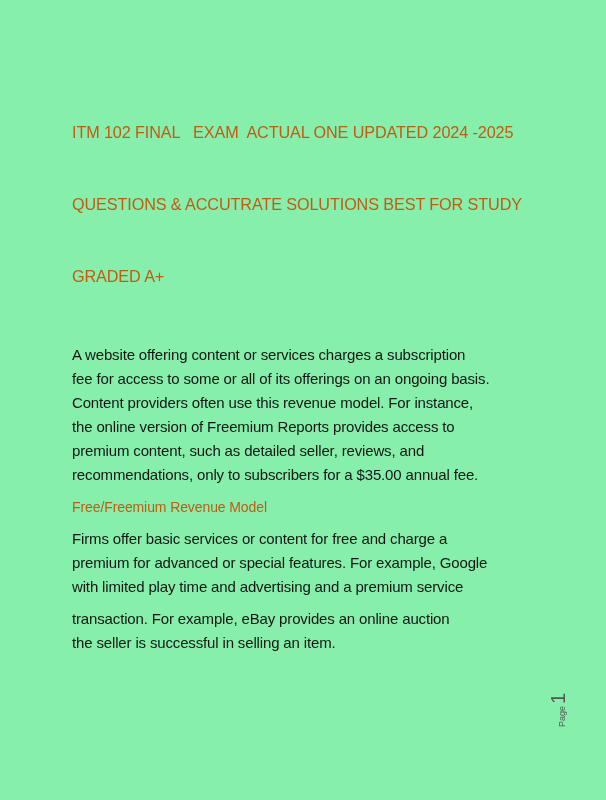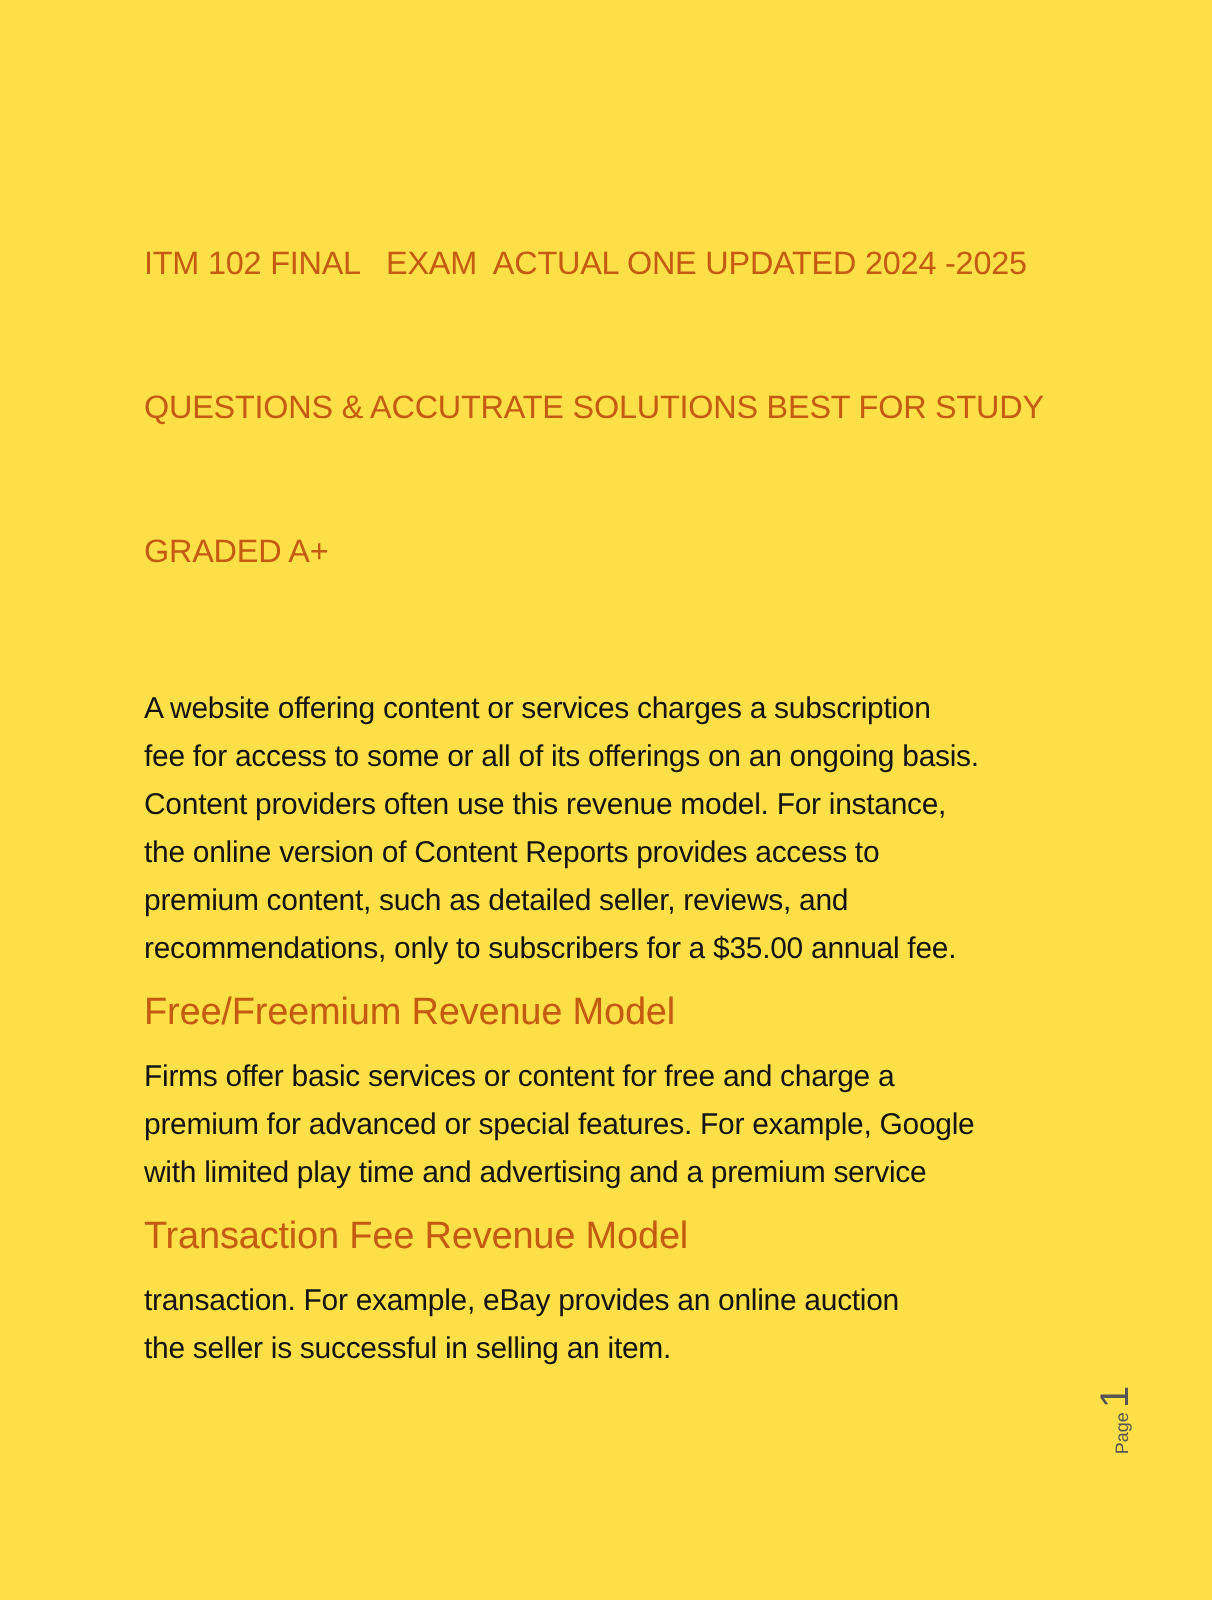--- a/index.html
+++ b/index.html
@@ -12,42 +12,42 @@
       height: 800px;
       position: relative;
       overflow: hidden;
       font-family: "Liberation Sans", "DejaVu Sans", sans-serif;
     }
     .page {
       position: absolute;
       left: 0; top: 0;
       width: 606px;
       height: 800px;
-      background: #fde047;
+      background: #86efac;
     }
     .content {
       position: absolute;
       left: 72px;
       top: 72px;
       width: 470px;
       color: #1a1a1a;
     }
     .title {
       color: #c55a11;
       font-size: 16.2px;
       line-height: 24px;
       margin: 0 0 7px 0;
       font-weight: normal;
       letter-spacing: -0.1px;
       white-space: pre-wrap;
     }
     .title .tline { display: block; white-space: pre; }
     .heading {
       color: #c55a11;
-      font-size: 19px;
+      font-size: 14px;
       line-height: 24px;
       margin: 0 0 8px 0;
       font-weight: normal;
       letter-spacing: -0.1px;
     }
     .para {
       font-size: 15px;
       line-height: 24px;
       margin: 0 0 8px 0;
       color: #141414;
@@ -85,33 +85,32 @@
     <div class="title">
       <span class="tline">ITM 102 FINAL   EXAM  ACTUAL ONE UPDATED 2024 -2025</span>
       <span class="tline">QUESTIONS &amp; ACCUTRATE SOLUTIONS BEST FOR STUDY</span>
       <span class="tline">GRADED A+</span>
     </div>
 
     <div class="para">
       <span class="pline">A website offering content or services charges a subscription</span>
       <span class="pline">fee for access to some or all of its offerings on an ongoing basis.</span>
       <span class="pline">Content providers often use this revenue model. For instance,</span>
-      <span class="pline">the online version of Content Reports provides access to</span>
+      <span class="pline">the online version of Freemium Reports provides access to</span>
       <span class="pline">premium content, such as detailed seller, reviews, and</span>
       <span class="pline">recommendations, only to subscribers for a $35.00 annual fee.</span>
     </div>
 
     <div class="heading">Free/Freemium Revenue Model</div>
     <div class="para">
       <span class="pline">Firms offer basic services or content for free and charge a</span>
       <span class="pline">premium for advanced or special features. For example, Google</span>
       <span class="pline">with limited play time and advertising and a premium service</span>
     </div>
 
-    <div class="heading">Transaction Fee Revenue Model</div>
     <div class="para">
       <span class="pline">transaction. For example, eBay provides an online auction</span>
       <span class="pline">the seller is successful in selling an item.</span>
     </div>
 
   </div>
 
   <div class="page-number">
     <span class="pn-label">Page</span>
     <span class="pn-value">1</span>

